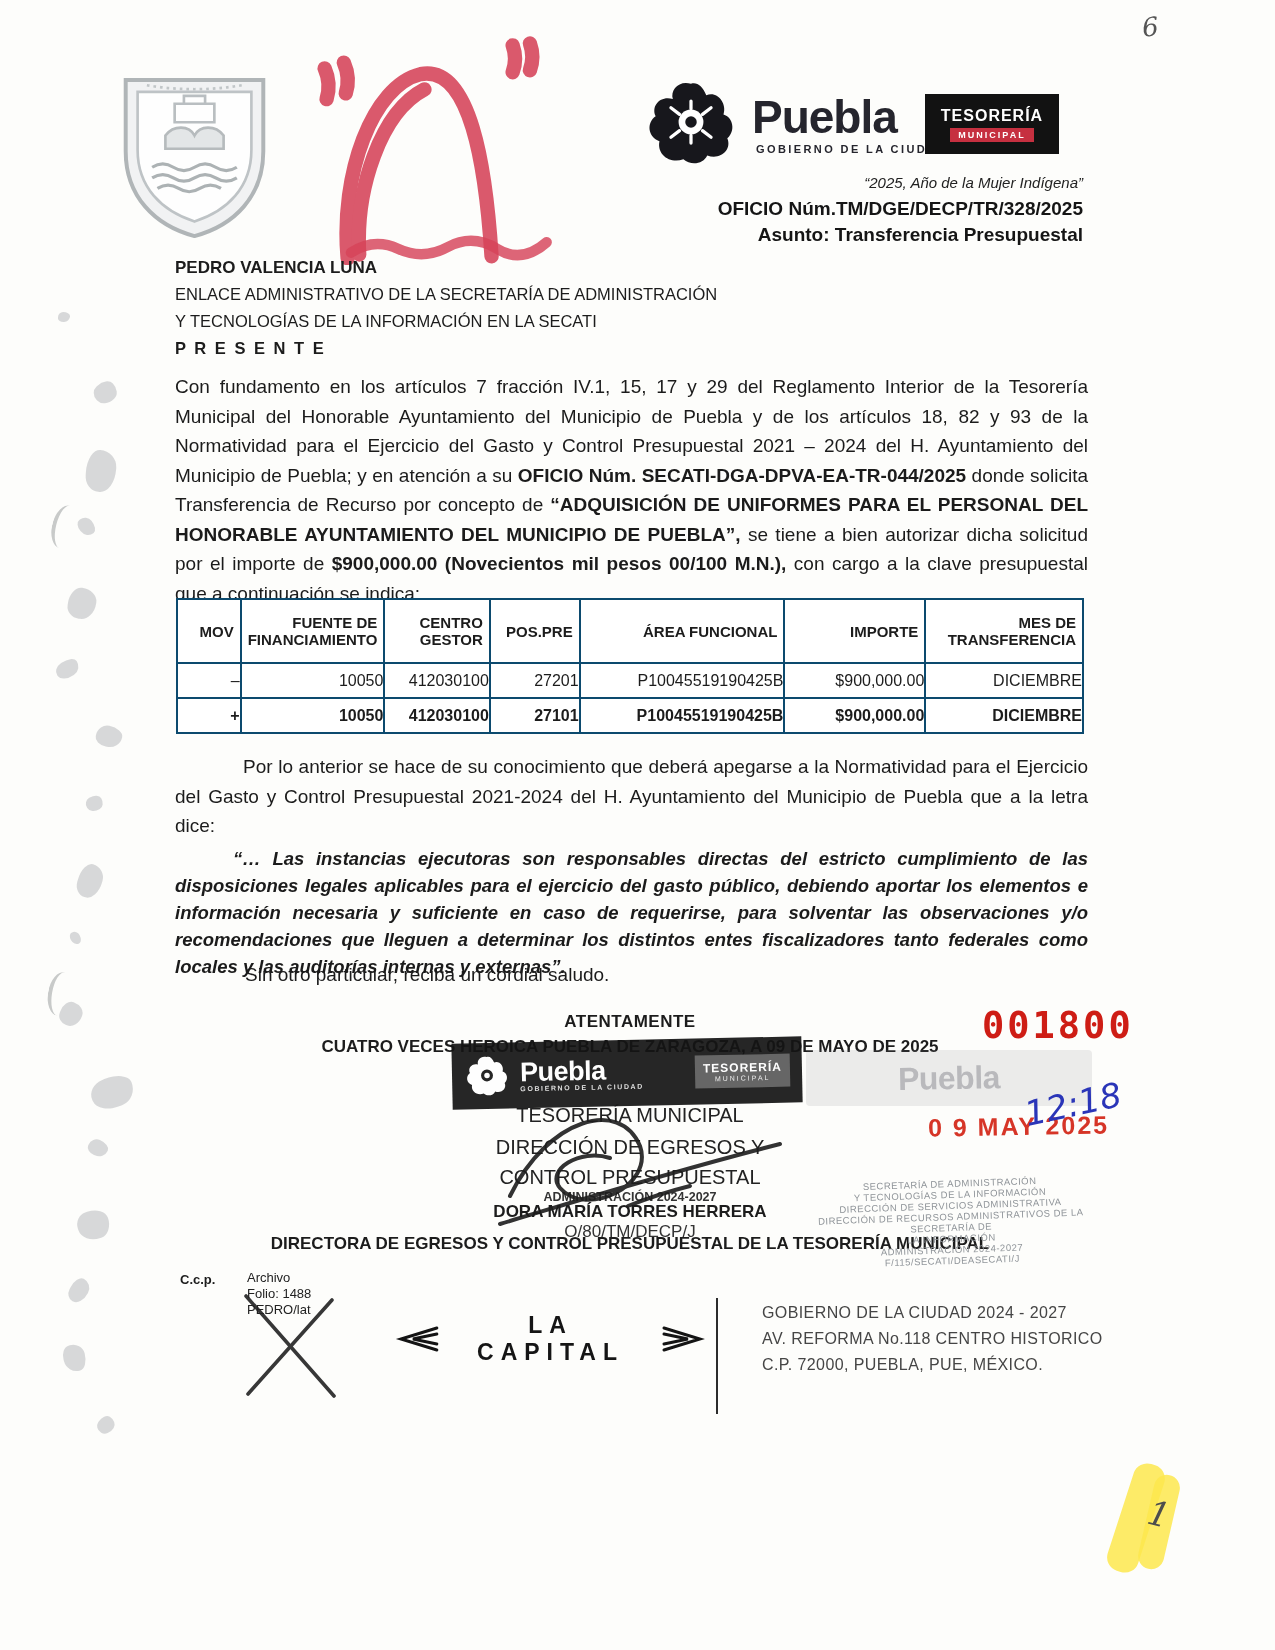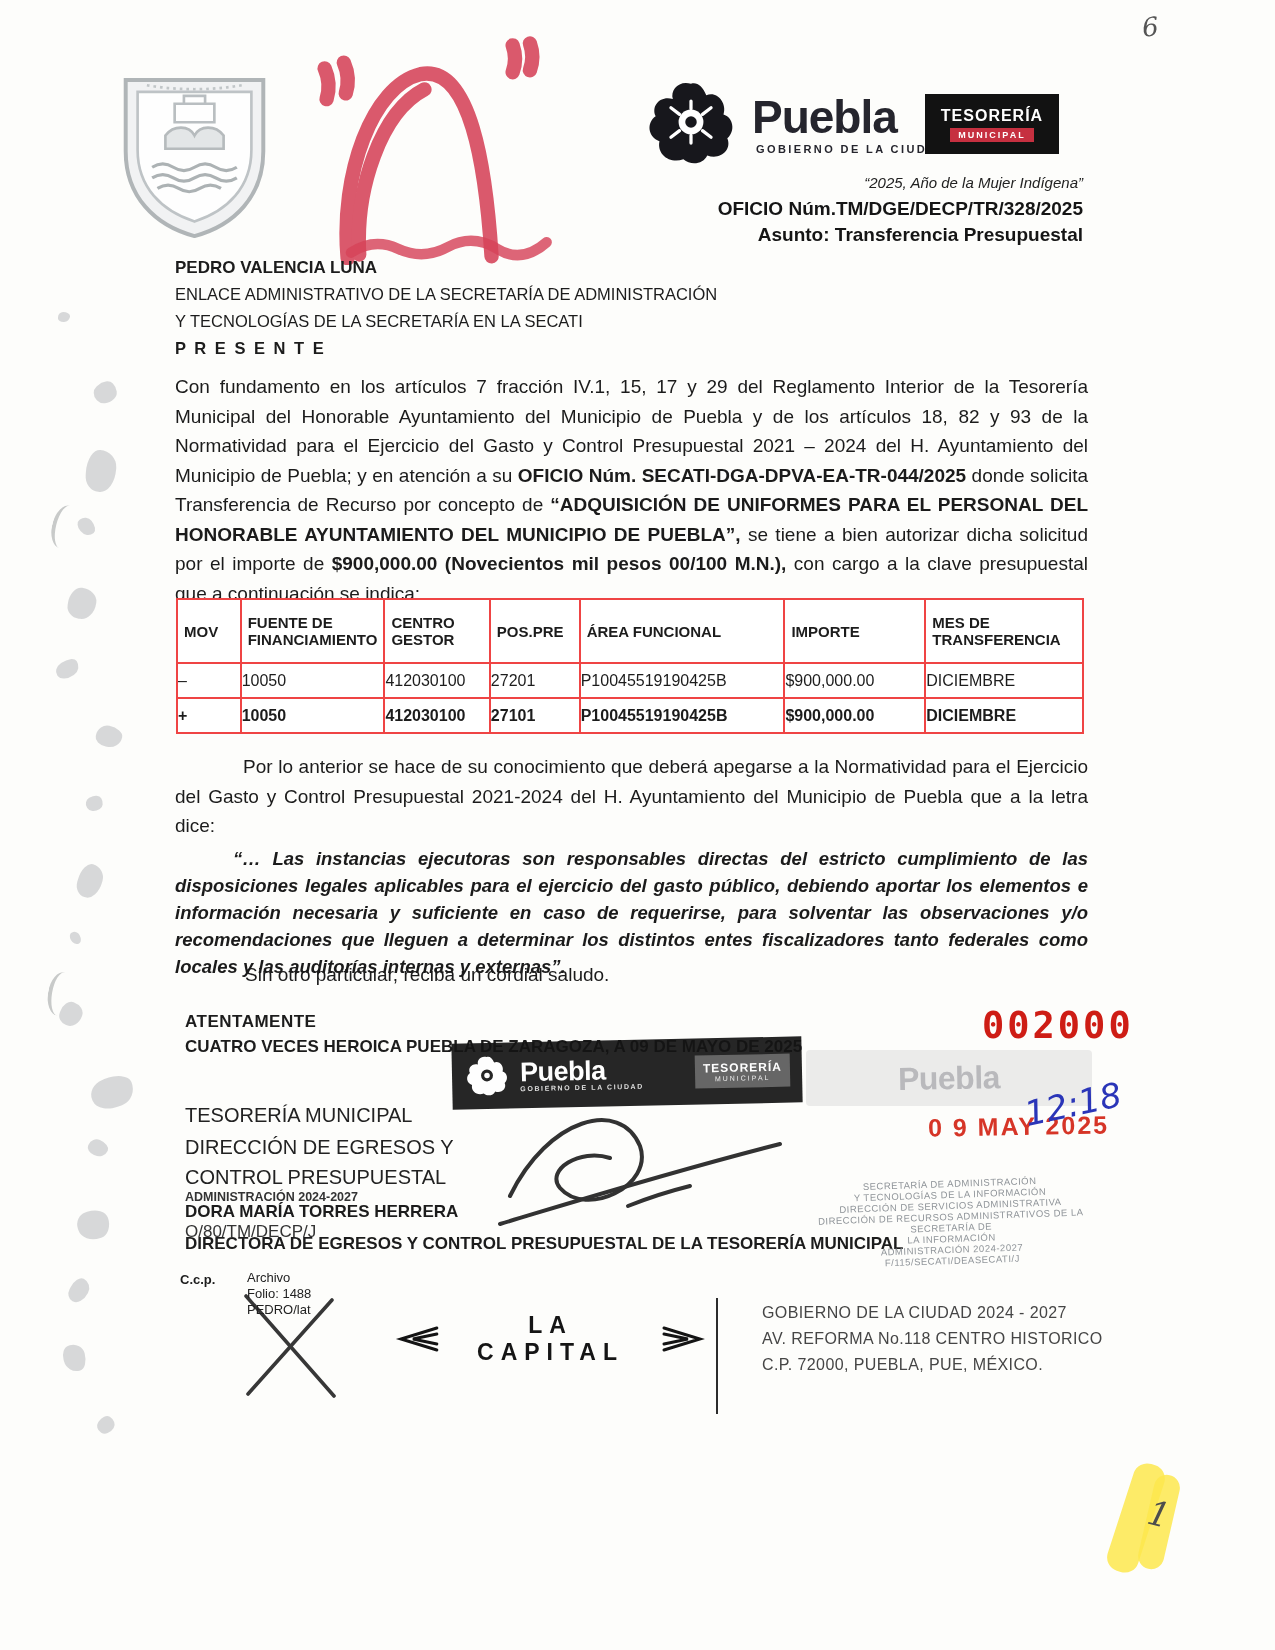--- a/index.html
+++ b/index.html
@@ -48,27 +48,27 @@
   
   .par { position:absolute; left:175px; width:913px; font-size:19px; line-height:29.5px; text-align:justify; color:#1b1b1b; }
   .p-intro { top:372px; }
   .p-after { top:752px; text-indent:68px; }
   .p-quote { top:845px; font-weight:bold; font-style:italic; font-size:18.5px; line-height:27px; text-indent:58px; }
   .p-close { top:960px; left:245px; width:600px; text-align:left; }
   .par b { font-weight:bold; }
 
   
   table.transfer { position:absolute; left:176px; top:598px; width:908px; border-collapse:collapse; z-index:2; background:#fff; }
-  table.transfer th, table.transfer td { border:2px solid #ef4444; text-align:left; vertical-align:middle; }
+  table.transfer th, table.transfer td { border:2px solid #0c4a6e; text-align:right; vertical-align:middle; }
   table.transfer th { font-size:15px; font-weight:bold; height:64px; padding:4px 6px; }
   table.transfer td { font-size:16px; height:35px; }
   tr.bold-row td { font-weight:bold; }
 
   
-  .sigline { position:absolute; left:185px; width:910px; z-index:2; }
+  .sigline { position:absolute; left:175px; width:910px; text-align:center; z-index:2; }
   .atentamente { top:1012px; font-weight:bold; font-size:17px; letter-spacing:.5px; }
   .place-date { top:1037px; font-weight:bold; font-size:17px; }
   .dept1 { top:1104px; font-size:20px; color:#222; }
   .dept2 { top:1136px; font-size:20px; color:#222; }
   .dept3 { top:1166px; font-size:20px; color:#222; }
   .adminline { top:1190px; font-size:12.5px; font-weight:bold; color:#333; }
   .signer { top:1202px; font-weight:bold; font-size:17px; }
   .refcode { top:1222px; font-size:17px; color:#333; }
   .signer-title { top:1234px; font-weight:bold; font-size:17px; }
 
@@ -185,21 +185,21 @@
 
   <div class="head-right">
     <div class="motto">“2025, Año de la Mujer Indígena”</div>
     <div class="oficio">OFICIO Núm.TM/DGE/DECP/TR/328/2025</div>
     <div class="asunto">Asunto: Transferencia Presupuestal</div>
   </div>
 
   <div class="addressee">
     <div class="name">PEDRO VALENCIA LUNA</div>
     <div>ENLACE ADMINISTRATIVO DE LA SECRETARÍA DE ADMINISTRACIÓN</div>
-    <div>Y TECNOLOGÍAS DE LA SECRETARÍA EN LA SECATI</div>
+    <div>Y TECNOLOGÍAS DE LA INFORMACIÓN EN LA SECATI</div>
     <div class="presente">P R E S E N T E</div>
   </div>
 
   <p class="par p-intro"><span>Con fundamento en los artículos 7 fracción IV.1, 15, 17 y 29 del Reglamento Interior de la Tesorería Municipal del Honorable Ayuntamiento del Municipio de Puebla y de los artículos 18, 82 y 93 de la Normatividad para el Ejercicio del Gasto y Control Presupuestal 2021 – 2024 del H. Ayuntamiento del Municipio de Puebla; y en atención a su </span><b>OFICIO Núm. SECATI-DGA-DPVA-EA-TR-044/2025</b><span> donde solicita Transferencia de Recurso por concepto de </span><b>“ADQUISICIÓN DE UNIFORMES PARA EL PERSONAL DEL HONORABLE AYUNTAMIENTO DEL MUNICIPIO DE PUEBLA”,</b><span> se tiene a bien autorizar dicha solicitud por el importe de </span><b>$900,000.00 (Novecientos mil pesos 00/100 M.N.),</b><span> con cargo a la clave presupuestal que a continuación se indica:</span></p>
 
   <table class="transfer">
     <colgroup>
       <col style="width:64px">
         <col style="width:142px">
         <col style="width:106px">
@@ -261,21 +261,21 @@
     <div class="stamp-badge">
       <div class="t">TESORERÍA</div>
       <div class="m">MUNICIPAL</div>
     </div>
   </div>
 
   <div class="ghost-stamp">
     <span>Puebla</span>
   </div>
 
-  <div class="folio-red">002000</div>
+  <div class="folio-red">001800</div>
   <div class="date-stamp">0 9 MAY 2025</div>
   <div class="time-hand">12:18</div>
 
   <div class="sigline dept1">TESORERÍA MUNICIPAL</div>
   <div class="sigline dept2">DIRECCIÓN DE EGRESOS Y</div>
   <div class="sigline dept3">CONTROL PRESUPUESTAL</div>
   <div class="sigline adminline">ADMINISTRACIÓN 2024-2027</div>
   <div class="sigline signer">DORA MARÍA TORRES HERRERA</div>
   <div class="sigline refcode">O/80/TM/DECP/J</div>
   <div class="sigline signer-title">DIRECTORA DE EGRESOS Y CONTROL PRESUPUESTAL DE LA TESORERÍA MUNICIPAL</div>

